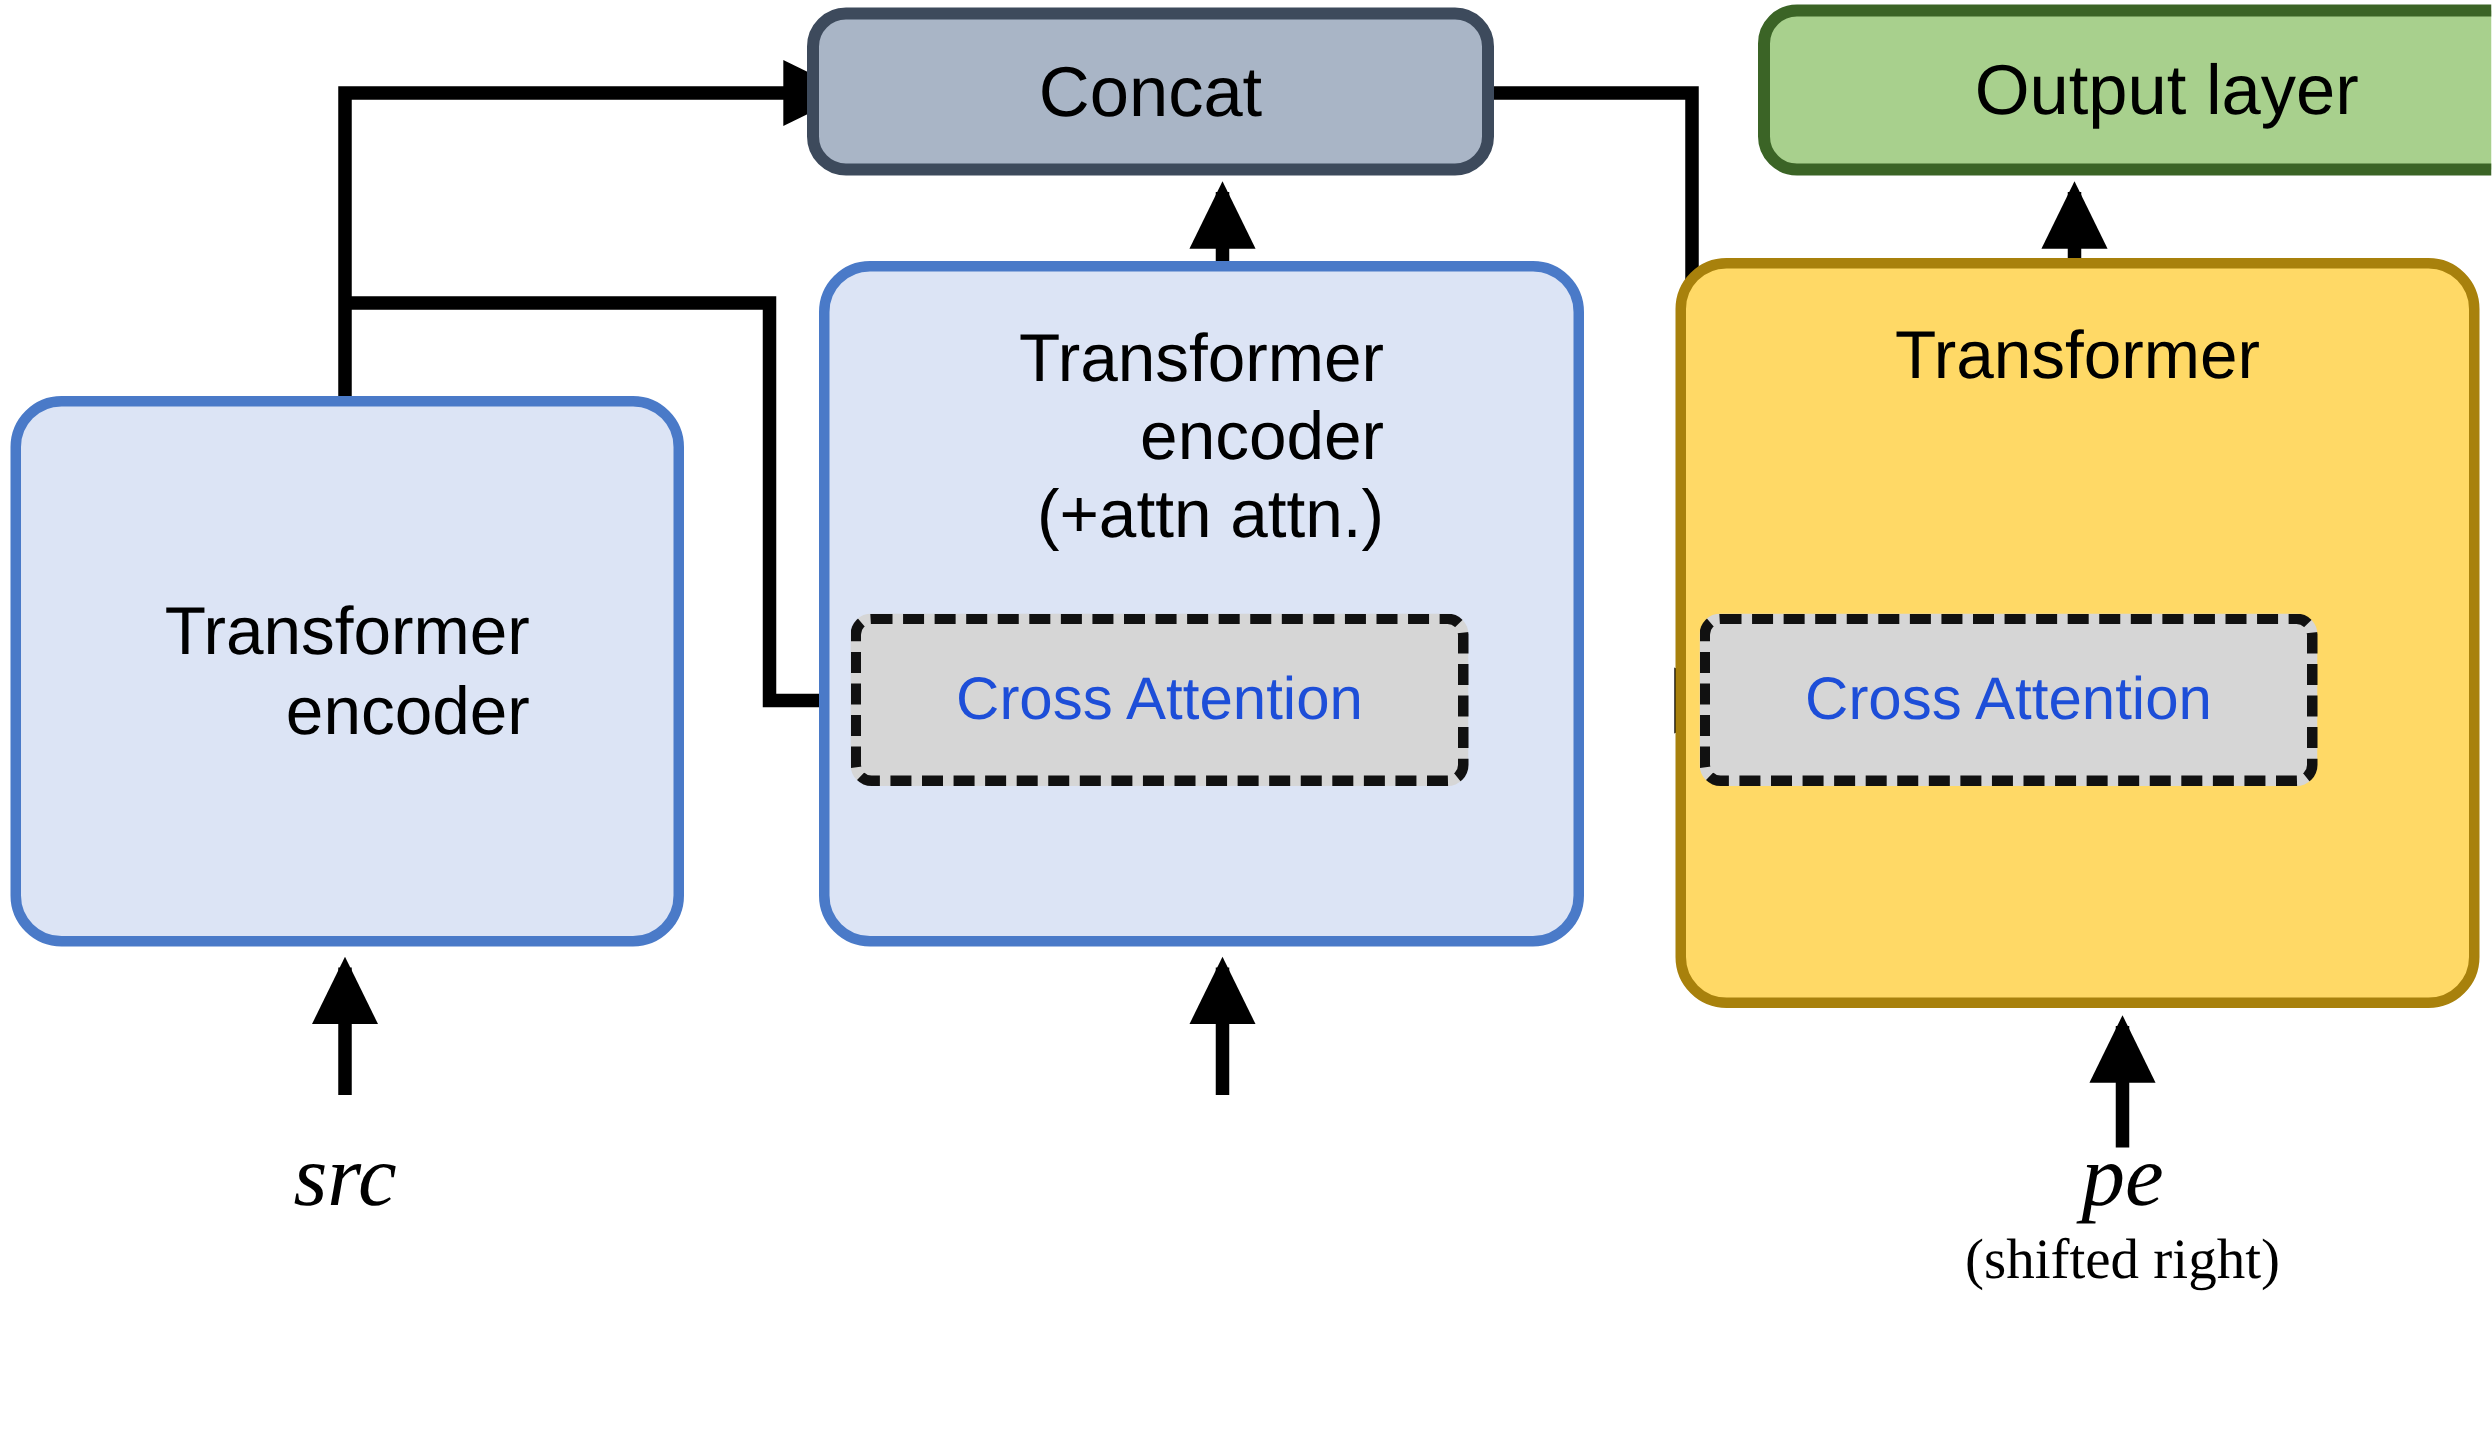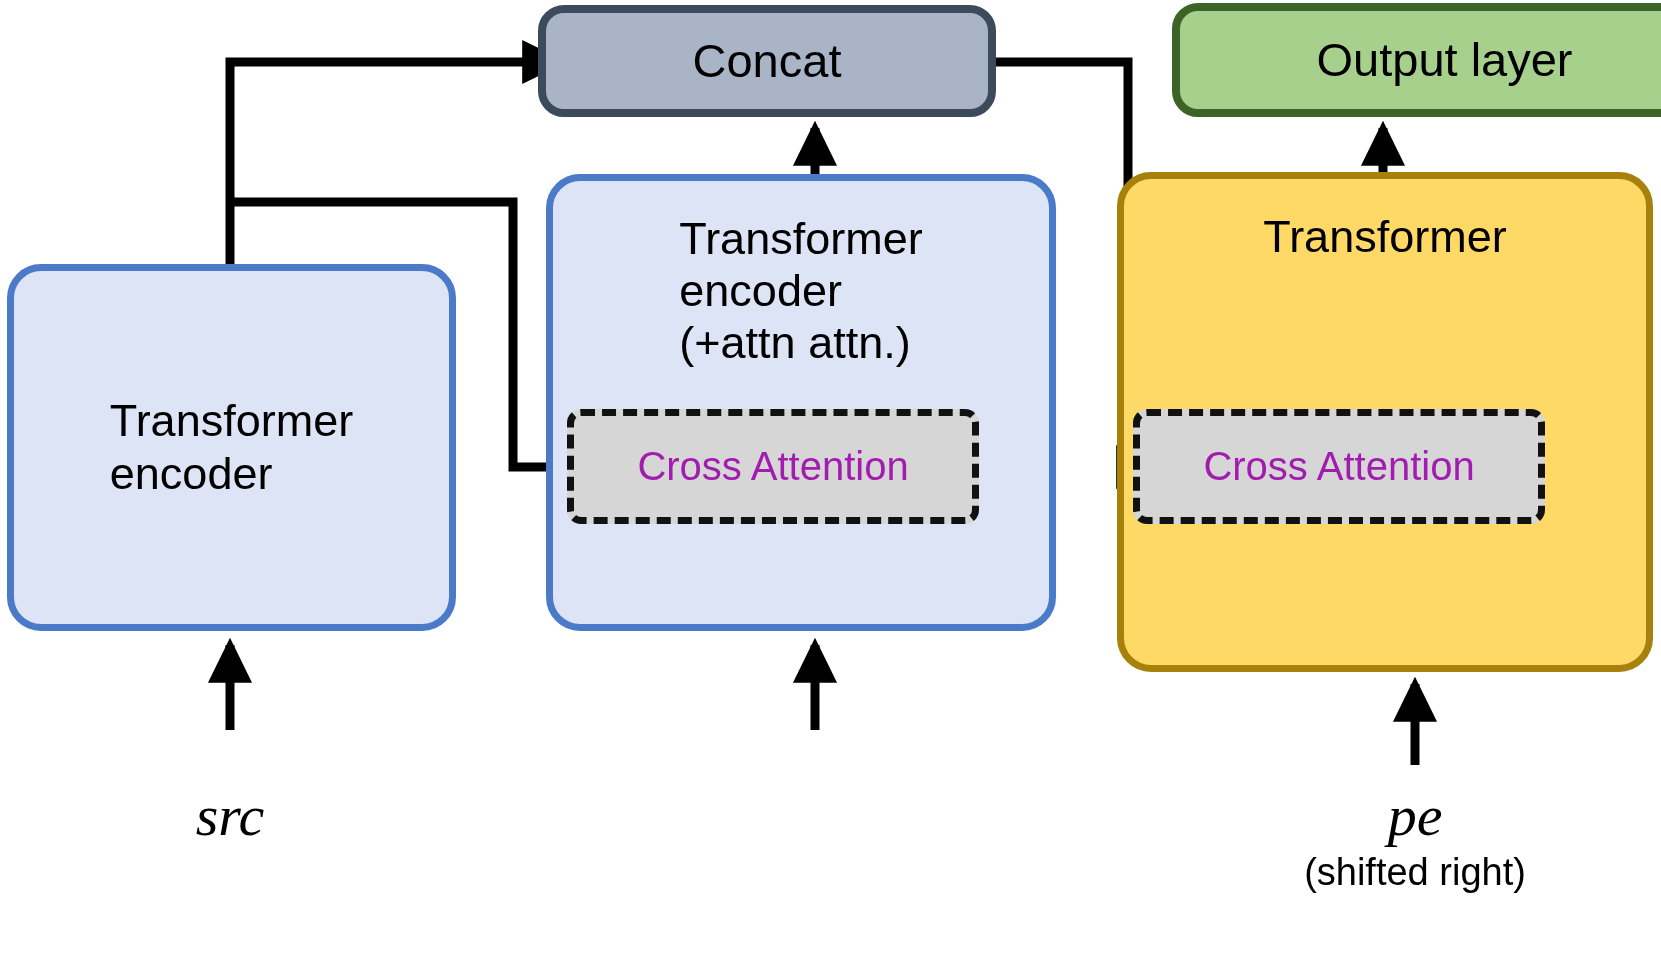--- a/index.html
+++ b/index.html
@@ -25,21 +25,21 @@
     width: 1661px;
     height: 967px;
     pointer-events: none;
   }
   .node {
     position: absolute;
     box-sizing: border-box;
     display: flex;
     align-items: center;
     justify-content: center;
-    text-align: left;
+    text-align: right;
     color: #000000;
     line-height: 1.16;
     z-index: 2;
   }
   
   .n-src-encoder {
     left: 7px; top: 264px;
     width: 449px; height: 367px;
     background: #dce4f5;
     border: 7px solid #4a7ac8;
@@ -90,21 +90,21 @@
   .n-xattn {
     position: absolute;
     box-sizing: border-box;
     display: flex;
     align-items: center;
     justify-content: center;
     background: #d6d6d6;
     border: 7px dashed #111111;
     border-radius: 14px;
     font-size: 40px;
-    color: #a21caf;
+    color: #1d4ed8;
     z-index: 3;
   }
   .n-xattn-mt {
     left: 567px; top: 409px;
     width: 412px; height: 115px;
   }
   .n-xattn-pe {
     left: 1133px; top: 409px;
     width: 412px; height: 115px;
   }
@@ -114,25 +114,24 @@
     text-align: center;
     color: #000;
     z-index: 2;
   }
   .ilabel .math {
     display: block;
     font-family: "Liberation Serif", "DejaVu Serif", serif;
     font-style: italic;
     font-size: 58px;
     line-height: 1.0;
-    margin-top: 32px;
   }
   .ilabel .sub {
     display: block;
-    font-family: Liberation Sans, sans-serif;
+    font-family: Liberation Serif, serif;
     font-size: 38px;
     line-height: 1.15;
     margin-top: 6px;
   }
   .l-src { left: 80px;  top: 755px; width: 300px; }
   .l-mt  { left: 660px; top: 755px; width: 300px; }
   .l-pe  { left: 1265px; top: 755px; width: 300px; }
 
   .node .lbl { display: block; }
 </style>

